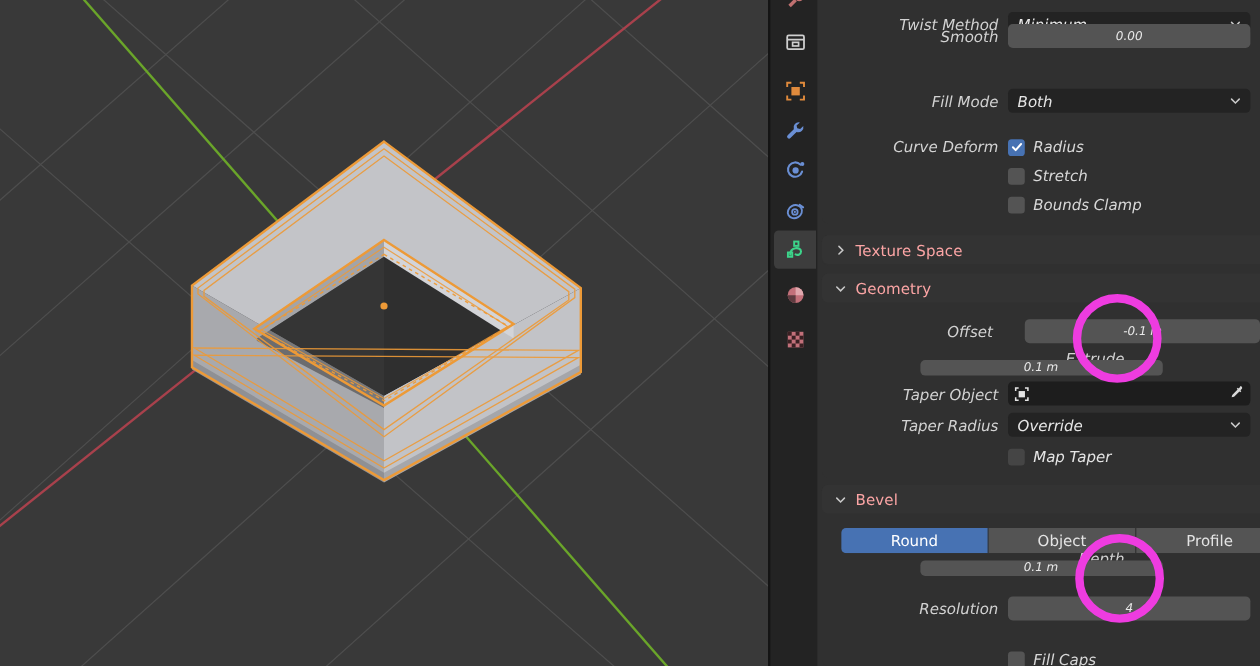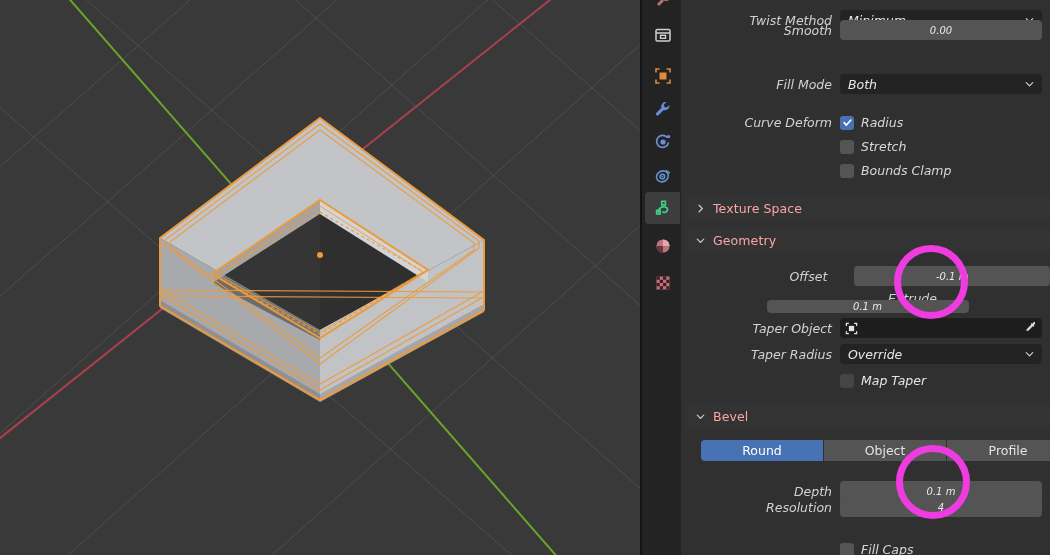--- a/index.html
+++ b/index.html
@@ -429,21 +429,21 @@
           <span>Round</span>
         </div>
         <div class="tsitem">
           <span>Object</span>
         </div>
         <div class="tsitem">
           <span>Profile</span>
         </div>
       </div>
 
-      <div class="row" style="top:76px;">
+      <div class="row" style="top:54px;flex-direction:column;">
         <div class="rlabel">Depth</div>
         <div class="field numfield" style="width:202px;">
           <span>0.1 m</span>
         </div>
       </div>
 
       <div class="row" style="top:92px;">
         <div class="rlabel">Resolution</div>
         <div class="field numfield" style="width:202px;">
           <span>4</span>

